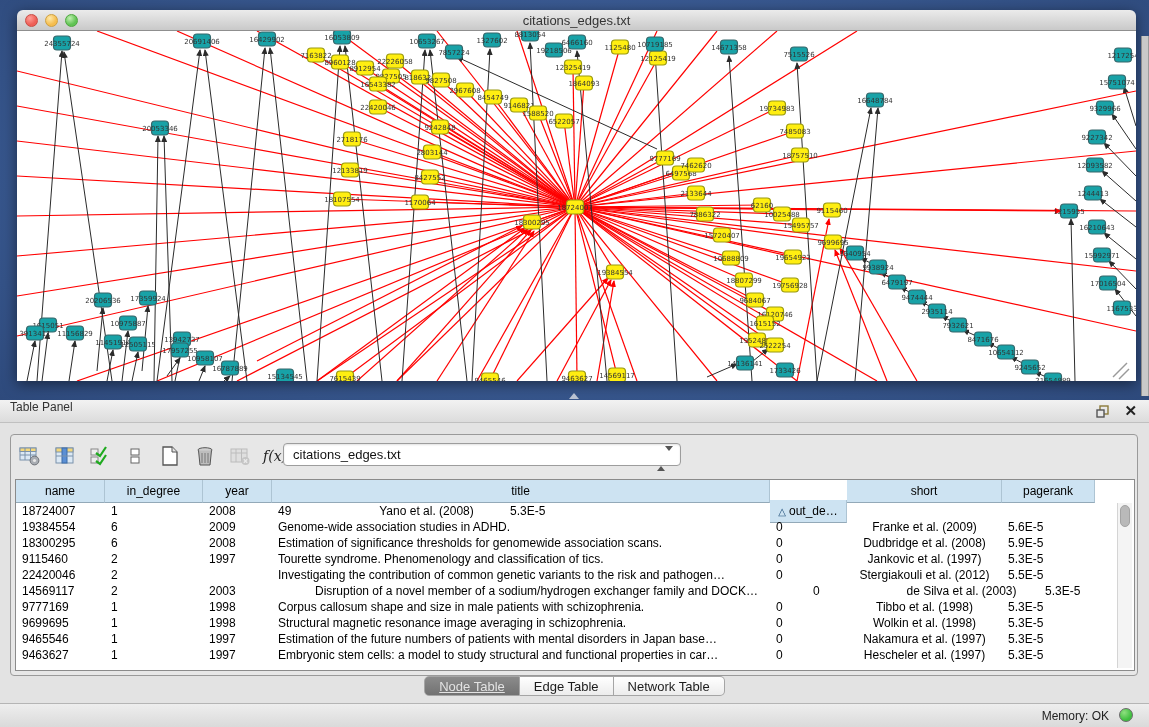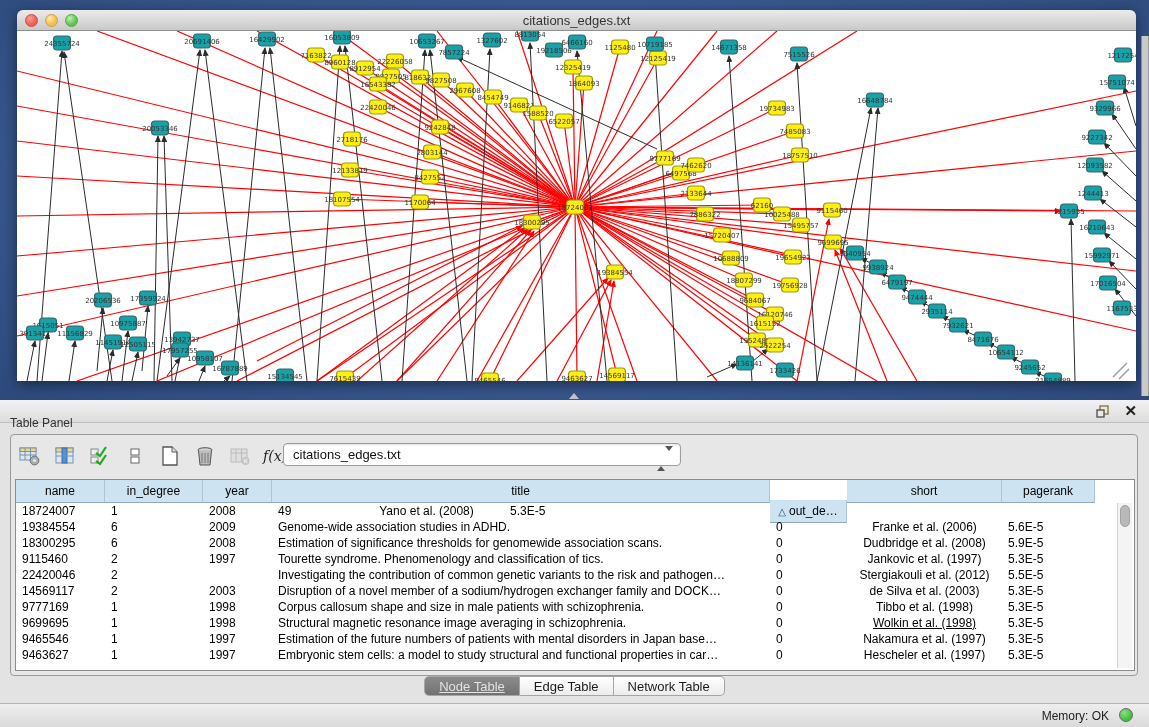--- a/index.html
+++ b/index.html
@@ -24,21 +24,21 @@
   .right-strip { position:absolute; left:1141px; top:36px; width:8px; height:360px;
                  background:#c9c9c9; border-left:1px solid #8e8e8e; border-right:1px solid #9b9b9b; }
   .splitter-grip { position:absolute; left:569px; top:393px; width:0; height:0;
                    border-left:5px solid transparent; border-right:5px solid transparent;
                    border-bottom:6px solid #b9c2d2; }
 
   
   .table-panel { position:absolute; left:0; top:400px; width:1149px; height:327px; background:#e3e3e3; }
   .panel-header { position:relative; height:23px; background:linear-gradient(#f2f2f2,#dcdcdc);
                   border-bottom:1px solid #c0c0c0; }
-  .panel-title { position:absolute; left:10px; top:16px; font-size:12px; color:#333; }
+  .panel-title { position:absolute; left:10px; top:0; font-size:12px; color:#333; }
   .float-btn { position:absolute; right:38px; top:3px; width:17px; height:17px; cursor:default; }
   .close-btn { position:absolute; right:12px; top:2px; font-size:15px; font-weight:bold; color:#222; cursor:default; }
 
   .panel-container { position:absolute; left:10px; top:34px; width:1128px; height:242px;
                      border:1px solid #9a9a9a; border-radius:4px; background:#e7e7e7; }
   .toolbar { position:absolute; left:6px; top:4px; height:34px; display:flex; align-items:center; gap:9px; }
   .tool-btn { width:26px; height:26px; display:flex; align-items:center; justify-content:center; }
   .fx { font-family:"DejaVu Serif", serif; font-style:italic; font-size:14px; color:#222; }
   .combo { position:absolute; left:272px; top:8px; width:398px; height:23px; background:#fff;
            border:1px solid #9d9d9d; border-radius:4px; box-shadow:inset 0 1px 2px rgba(0,0,0,.12);
@@ -781,21 +781,21 @@
             <div class="td" style="width: 77px;">49</div>
             <div class="td center" style="width: 155px;">Yano et al. (2008)</div>
             <div class="td" style="width: 93px;">5.3E-5</div>
           </div>
           <div class="tr">
             <div class="td" style="width: 89px;">19384554</div>
             <div class="td" style="width: 98px;">6</div>
             <div class="td" style="width: 69px;">2009</div>
             <div class="td" style="width: 498px;">Genome-wide association studies in ADHD.</div>
             <div class="td" style="width: 77px;">0</div>
-            <div class="td center" style="width: 155px;">Franke et al. (2006)</div>
+            <div class="td center" style="width: 155px;">Franke et al. (2009)</div>
             <div class="td" style="width: 93px;">5.6E-5</div>
           </div>
           <div class="tr">
             <div class="td" style="width: 89px;">18300295</div>
             <div class="td" style="width: 98px;">6</div>
             <div class="td" style="width: 69px;">2008</div>
             <div class="td" style="width: 498px;">Estimation of significance thresholds for genomewide association scans.</div>
             <div class="td" style="width: 77px;">0</div>
             <div class="td center" style="width: 155px;">Dudbridge et al. (2008)</div>
             <div class="td" style="width: 93px;">5.9E-5</div>
@@ -815,41 +815,41 @@
             <div class="td" style="width: 69px; margin-top: 19px;">2012</div>
             <div class="td" style="width: 498px;">Investigating the contribution of common genetic variants to the risk and pathogen…</div>
             <div class="td" style="width: 77px;">0</div>
             <div class="td center" style="width: 155px;">Stergiakouli et al. (2012)</div>
             <div class="td" style="width: 93px;">5.5E-5</div>
           </div>
           <div class="tr">
             <div class="td" style="width: 89px;">14569117</div>
             <div class="td" style="width: 98px;">2</div>
             <div class="td" style="width: 69px;">2003</div>
-            <div class="td" style="width: 498px;">Disruption of a novel member of a sodium/hydrogen exchanger family and DOCK…</div>
+            <div class="td" style="width: 498px; margin-left: 37px;">Disruption of a novel member of a sodium/hydrogen exchanger family and DOCK…</div>
             <div class="td" style="width: 77px;">0</div>
             <div class="td center" style="width: 155px;">de Silva et al. (2003)</div>
             <div class="td" style="width: 93px;">5.3E-5</div>
           </div>
           <div class="tr">
             <div class="td" style="width: 89px;">9777169</div>
             <div class="td" style="width: 98px;">1</div>
             <div class="td" style="width: 69px;">1998</div>
             <div class="td" style="width: 498px;">Corpus callosum shape and size in male patients with schizophrenia.</div>
             <div class="td" style="width: 77px;">0</div>
             <div class="td center" style="width: 155px;">Tibbo et al. (1998)</div>
             <div class="td" style="width: 93px;">5.3E-5</div>
           </div>
           <div class="tr">
             <div class="td" style="width: 89px;">9699695</div>
             <div class="td" style="width: 98px;">1</div>
             <div class="td" style="width: 69px;">1998</div>
             <div class="td" style="width: 498px;">Structural magnetic resonance image averaging in schizophrenia.</div>
             <div class="td" style="width: 77px;">0</div>
-            <div class="td center" style="width: 155px; text-decoration: underline;">Wolkin et al. (1998)</div>
+            <div class="td center" style="width: 155px;">Wolkin et al. (1998)</div>
             <div class="td" style="width: 93px;">5.3E-5</div>
           </div>
           <div class="tr">
             <div class="td" style="width: 89px;">9465546</div>
             <div class="td" style="width: 98px;">1</div>
             <div class="td" style="width: 69px;">1997</div>
             <div class="td" style="width: 498px;">Estimation of the future numbers of patients with mental disorders in Japan base…</div>
             <div class="td" style="width: 77px;">0</div>
             <div class="td center" style="width: 155px;">Nakamura et al. (1997)</div>
             <div class="td" style="width: 93px;">5.3E-5</div>

